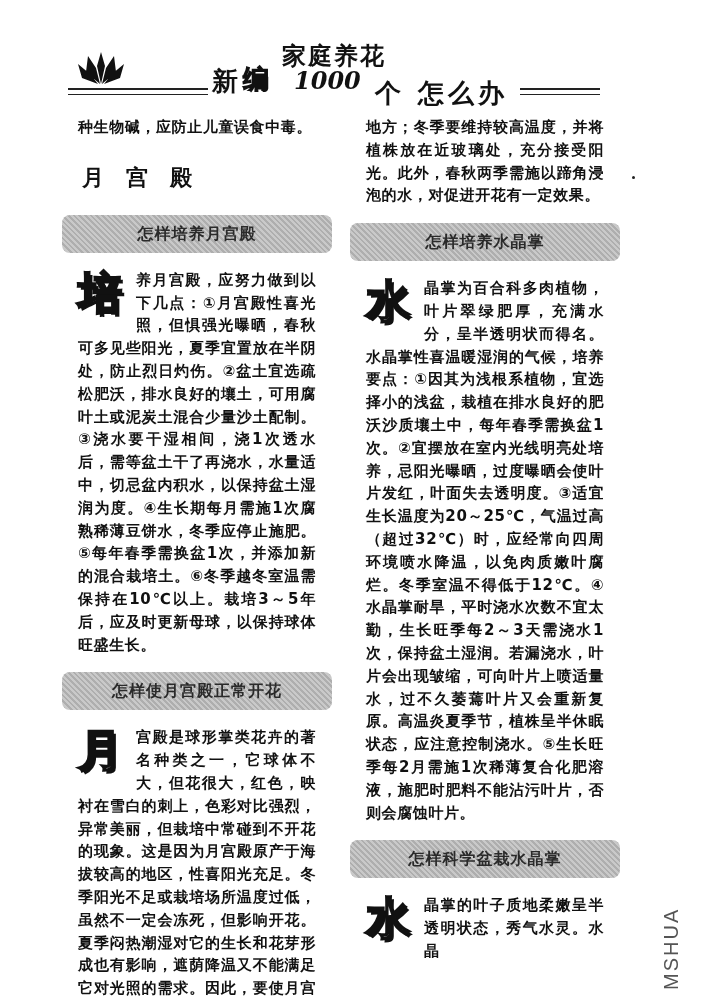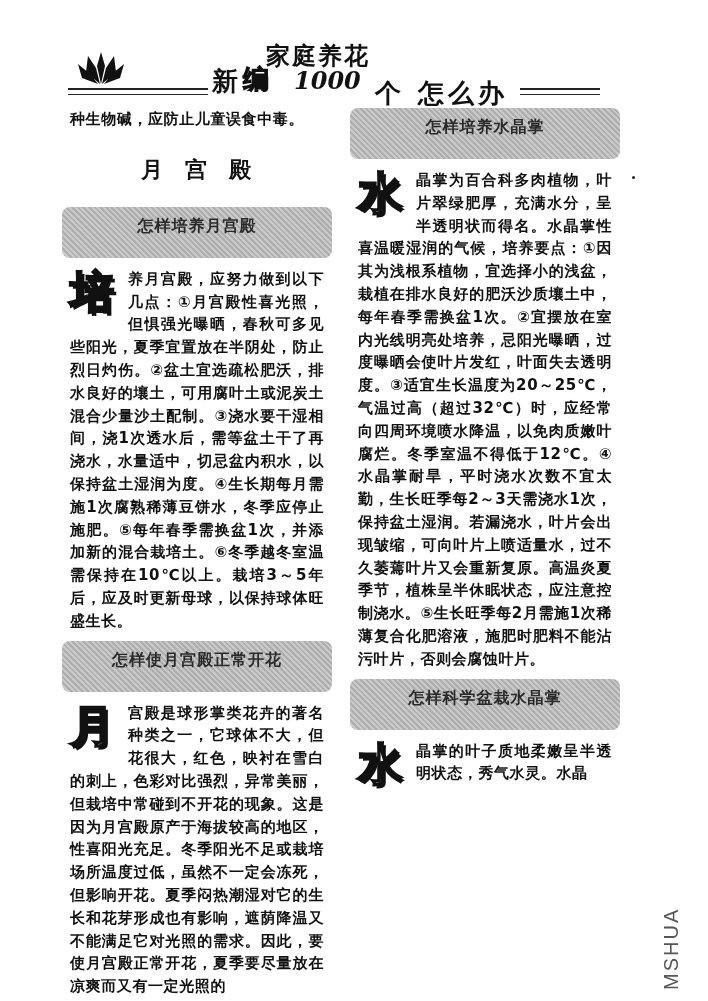--- a/index.html
+++ b/index.html
@@ -7,35 +7,35 @@
          font-family:"DejaVu Sans", sans-serif; color:#111; }
   .header { position:absolute; left:0; top:0; width:708px; height:100px; }
   .lotus { position:absolute; left:76px; top:50px; width:50px; height:36px; }
   .rule-left { position:absolute; left:68px; top:88px; width:140px; height:4px;
                border-top:2px solid #222; border-bottom:1px solid #222; }
   .rule-right { position:absolute; left:520px; top:88px; width:80px; height:4px;
                border-top:2px solid #222; border-bottom:1px solid #222; }
   .title-xin { position:absolute; left:212px; top:64px; font-size:26px; font-weight:bold; }
   .title-bian { position:absolute; left:243px; top:62px; font-size:26px; font-weight:bold;
                 color:#fff; -webkit-text-stroke:1.2px #111; }
-  .title-main { position:absolute; left:266px; top:40px; font-size:24px; font-weight:bold;
+  .title-main { position:absolute; left:282px; top:40px; font-size:24px; font-weight:bold;
                 font-family:"DejaVu Serif", serif; letter-spacing:2px; }
   .title-num { position:absolute; left:294px; top:66px; font-size:24px; font-weight:bold;
                font-style:italic; font-family:"DejaVu Serif", serif; }
   .title-tail { position:absolute; left:375px; top:76px; font-size:26px; font-weight:bold;
                 letter-spacing:4px; }
 
   .col { position:absolute; top:100px; width:270px; }
   .col-left { left:62px; }
   .col-right { left:350px; }
-  p.body { margin:8px; font-size:15px; line-height:22.8px; letter-spacing:0.6px;
+  p.body { margin:16px; font-size:15px; line-height:22.8px; letter-spacing:0.6px;
            text-align:justify; font-weight:bold; }
-  .section-title { text-align:center; font-size:22px; font-weight:bold;
+  .section-title { text-align:left; font-size:22px; font-weight:bold;
                    letter-spacing:22px; margin:24px 0 22px 0; padding-left:20px; }
-  .subhead { height:51px; border-radius:8px; background:#b9b9b9;
+  .subhead { height:38px; border-radius:8px; background:#b9b9b9;
              background-image:repeating-linear-gradient(45deg,#c9c9c9 0 2px,#aeaeae 2px 4px);
              text-align:center; line-height:38px; font-size:16px; font-weight:bold;
              color:#2a2a2a; letter-spacing:1px; margin:8px 0 10px 0; }
   .dropcap { float:left; font-size:44px; font-weight:bold; line-height:44px;
              width:52px; height:46px; margin:2px 6px 0 0; color:#fff;
              -webkit-text-stroke:2px #111; text-shadow:3px 3px 0 #111; }
   .watermark { position:absolute; left:660px; top:880px; width:40px; height:110px;
                color:#555; font-size:20px; letter-spacing:2px;
                writing-mode:vertical-rl; transform:rotate(180deg);
                font-family:"Liberation Sans", sans-serif; }
@@ -66,20 +66,21 @@
     <span class="dropcap">培</span><span>养月宫殿，应努力做到以下几点：①月宫殿性喜光照，但惧强光曝晒，春秋可多见些阳光，夏季宜置放在半阴处，防止烈日灼伤。②盆土宜选疏松肥沃，排水良好的壤土，可用腐叶土或泥炭土混合少量沙土配制。③浇水要干湿相间，浇1次透水后，需等盆土干了再浇水，水量适中，切忌盆内积水，以保持盆土湿润为度。④生长期每月需施1次腐熟稀薄豆饼水，冬季应停止施肥。⑤每年春季需换盆1次，并添加新的混合栽培土。⑥冬季越冬室温需保持在10℃以上。栽培3～5年后，应及时更新母球，以保持球体旺盛生长。</span>
   </p>
 
   <div class="subhead">怎样使月宫殿正常开花</div>
   <p class="body">
     <span class="dropcap">月</span><span>宫殿是球形掌类花卉的著名种类之一，它球体不大，但花很大，红色，映衬在雪白的刺上，色彩对比强烈，异常美丽，但栽培中常碰到不开花的现象。这是因为月宫殿原产于海拔较高的地区，性喜阳光充足。冬季阳光不足或栽培场所温度过低，虽然不一定会冻死，但影响开花。夏季闷热潮湿对它的生长和花芽形成也有影响，遮荫降温又不能满足它对光照的需求。因此，要使月宫殿正常开花，夏季要尽量放在凉爽而又有一定光照的</span>
   </p>
 </div>
 
 <div class="col col-right">
+  <p class="body">地方；冬季要维持较高温度，并将植株放在近玻璃处，充分接受阳光。此外，春秋两季需施以蹄角浸泡的水，对促进开花有一定效果。</p>
 
   <div class="subhead">怎样培养水晶掌</div>
   <p class="body">
     <span class="dropcap">水</span><span>晶掌为百合科多肉植物，叶片翠绿肥厚，充满水分，呈半透明状而得名。水晶掌性喜温暖湿润的气候，培养要点：①因其为浅根系植物，宜选择小的浅盆，栽植在排水良好的肥沃沙质壤土中，每年春季需换盆1次。②宜摆放在室内光线明亮处培养，忌阳光曝晒，过度曝晒会使叶片发红，叶面失去透明度。③适宜生长温度为20～25℃，气温过高（超过32℃）时，应经常向四周环境喷水降温，以免肉质嫩叶腐烂。冬季室温不得低于12℃。④水晶掌耐旱，平时浇水次数不宜太勤，生长旺季每2～3天需浇水1次，保持盆土湿润。若漏浇水，叶片会出现皱缩，可向叶片上喷适量水，过不久萎蔫叶片又会重新复原。高温炎夏季节，植株呈半休眠状态，应注意控制浇水。⑤生长旺季每2月需施1次稀薄复合化肥溶液，施肥时肥料不能沾污叶片，否则会腐蚀叶片。</span>
   </p>
 
   <div class="subhead">怎样科学盆栽水晶掌</div>
   <p class="body">
     <span class="dropcap">水</span><span>晶掌的叶子质地柔嫩呈半透明状态，秀气水灵。水晶</span>
   </p>

